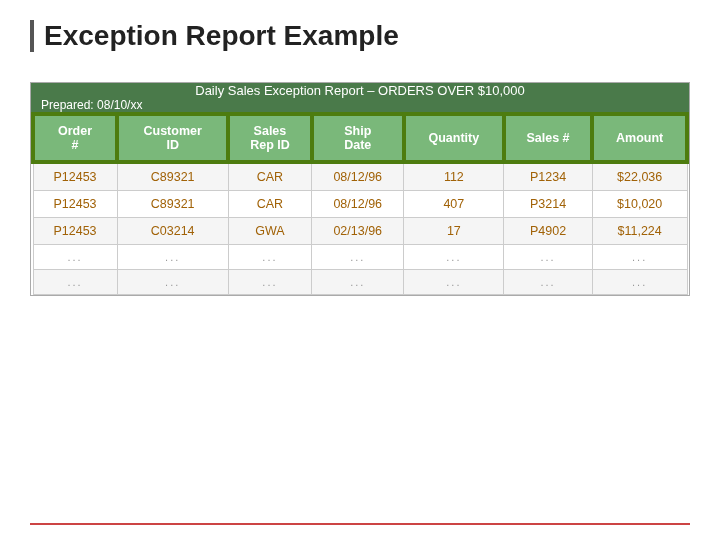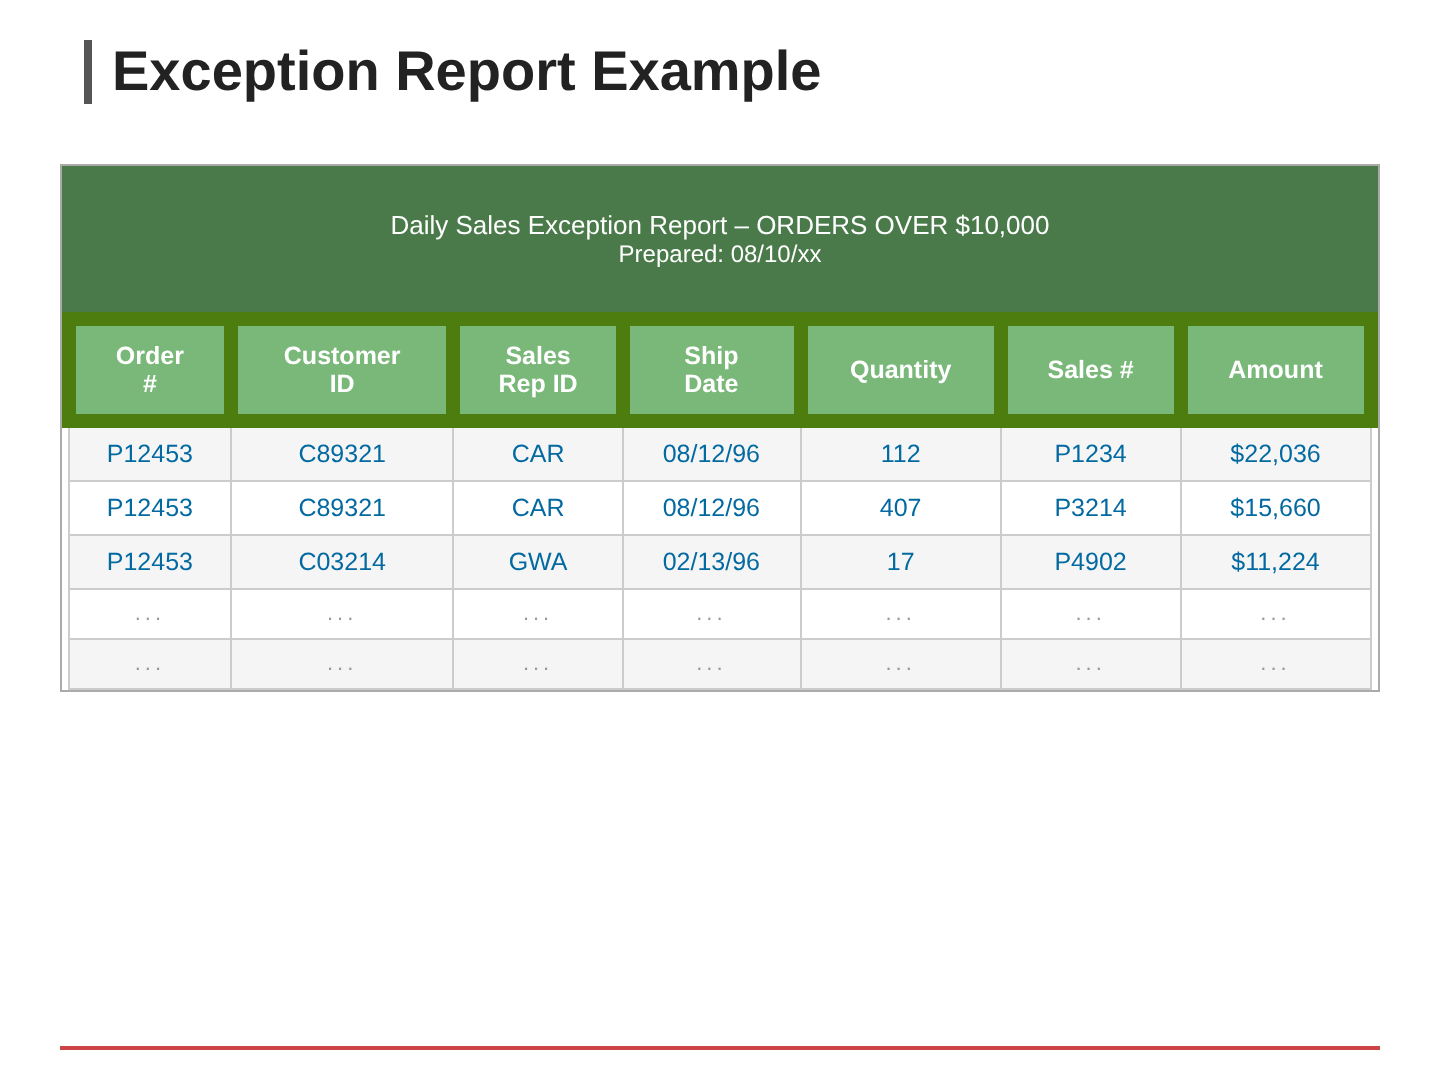--- a/index.html
+++ b/index.html
@@ -20,67 +20,66 @@
       flex-direction: column;
     }
 
     .title {
       font-size: 28px;
       font-weight: bold;
       color: #222;
       margin-bottom: 30px;
       border-left: 4px solid #555;
       padding-left: 10px;
-      margin-left: 12px;
     }
 
     .report-table-wrapper {
       width: 100%;
       border: 1px solid #aaa;
     }
 
     .report-header-row {
       background-color: #4a7a4a;
       color: white;
       text-align: center;
-      padding: 22px 10px;
+      padding: 0 10px;
       font-size: 13px;
     }
 
     .report-header-title {
       font-weight: normal;
     }
 
     .report-header-subtitle {
       font-weight: normal;
-      text-align: center;
+      text-align: left;
       font-size: 12px;
     }
 
     table {
       width: 100%;
       border-collapse: collapse;
     }
 
     thead tr th {
       background-color: #7ab87a;
       color: white;
       text-align: center;
       padding: 8px 6px;
       font-size: 12.5px;
       font-weight: bold;
-      border: 7px solid #4d7c0f;
+      border: 4px solid #4d7c0f;
     }
 
     tbody tr td {
       text-align: center;
       padding: 6px 6px;
       font-size: 12.5px;
       border: 1px solid #ccc;
-      color: #0369a1;
+      color: #a16207;
     }
 
     tbody tr:nth-child(odd) {
       background-color: #f5f5f5;
     }
 
     tbody tr:nth-child(even) {
       background-color: #ffffff;
     }
 
@@ -134,21 +133,21 @@
             <td>P1234</td>
             <td>$22,036</td>
           </tr>
           <tr>
             <td>P12453</td>
             <td>C89321</td>
             <td>CAR</td>
             <td>08/12/96</td>
             <td>407</td>
             <td>P3214</td>
-            <td>$15,660</td>
+            <td>$10,020</td>
           </tr>
           <tr>
             <td>P12453</td>
             <td>C03214</td>
             <td>GWA</td>
             <td>02/13/96</td>
             <td>17</td>
             <td>P4902</td>
             <td>$11,224</td>
           </tr>

